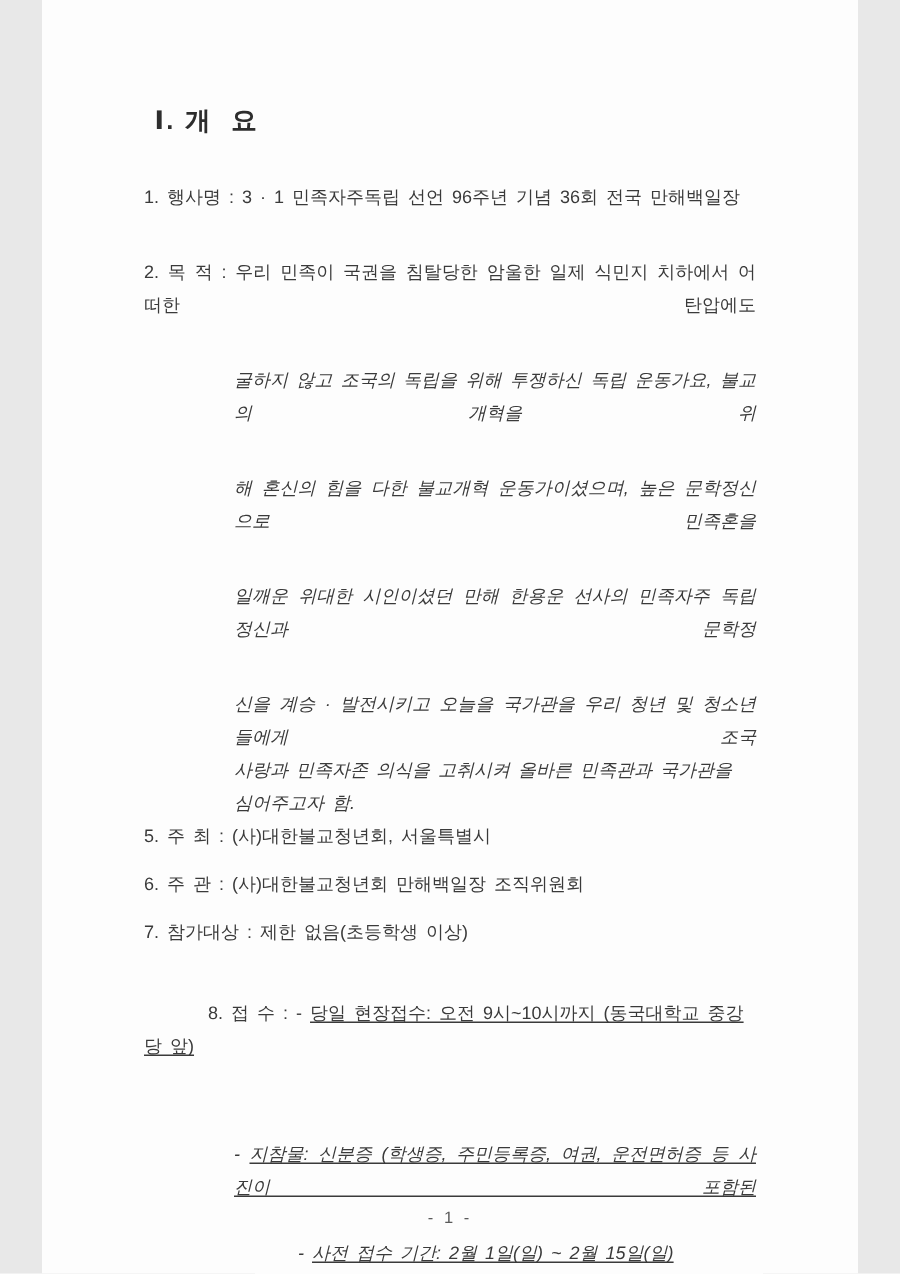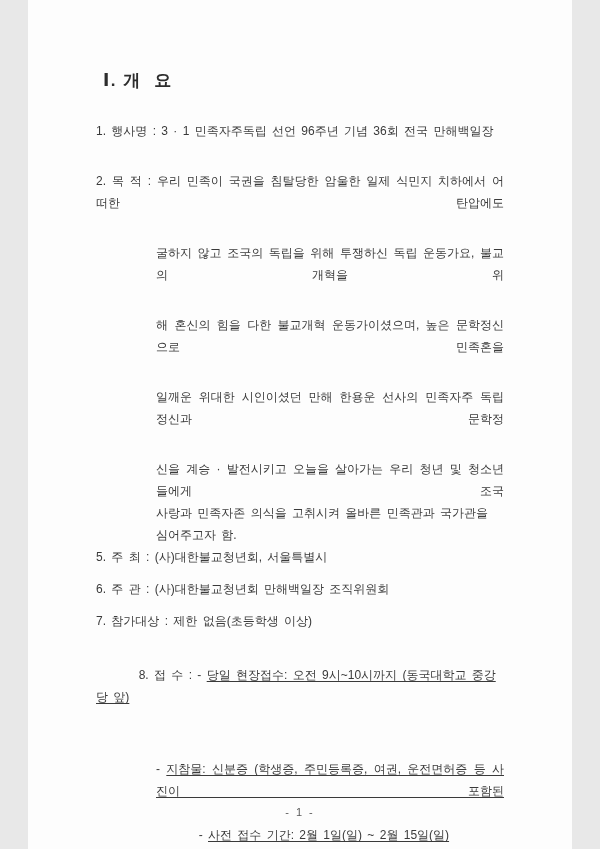--- a/index.html
+++ b/index.html
@@ -28,21 +28,21 @@
     font-size: 12px;
     line-height: 22px;
     margin-bottom: 10px;
     word-spacing: 2px;
   }
   .item.m0 { margin-bottom: 0; }
   .item.m5 { margin-bottom: 5px; }
   .line { min-height: 22px; }
   .pre { white-space: pre-wrap; }
   .just { text-align: justify; text-align-last: justify; margin-top: 28px; }
-  .cont { padding-left: 60px; }     
+  .cont { padding-left: 60px; font-style: italic; }     
   .cont-b { padding-left: 78px; }   
   .u { text-decoration: underline; text-underline-offset: 2px; }
   .page-footer {
     position: absolute;
     top: 806px;
     left: 0;
     width: 100%;
     text-align: center;
     font-size: 11px;
     letter-spacing: 2px;
@@ -59,21 +59,21 @@
 
     <div class="item">
       <div class="line pre">1. 행사명 : 3 · 1 민족자주독립 선언 96주년 기념 36회 전국 만해백일장</div>
     </div>
 
     <div class="item m0">
       <div class="line just">2. 목 적 : 우리 민족이 국권을 침탈당한 암울한 일제 식민지 치하에서 어떠한 탄압에도</div>
       <div class="line just cont">굴하지 않고 조국의 독립을 위해 투쟁하신 독립 운동가요, 불교의 개혁을 위</div>
       <div class="line just cont">해 혼신의 힘을 다한 불교개혁 운동가이셨으며, 높은 문학정신으로 민족혼을</div>
       <div class="line just cont">일깨운 위대한 시인이셨던 만해 한용운 선사의 민족자주 독립정신과 문학정</div>
-      <div class="line just cont">신을 계승 · 발전시키고 오늘을 살아가는 우리 청년 및 청소년들에게 조국</div>
+      <div class="line just cont">신을 계승 · 발전시키고 오늘을 국가관을 우리 청년 및 청소년들에게 조국</div>
       <div class="line pre cont">사랑과 민족자존 의식을 고취시켜 올바른 민족관과 국가관을 심어주고자 함.</div>
     </div>
 
 
 
     <div class="item">
       <div class="line pre">5. 주 최 : (사)대한불교청년회, 서울특별시</div>
     </div>
 
     <div class="item">

